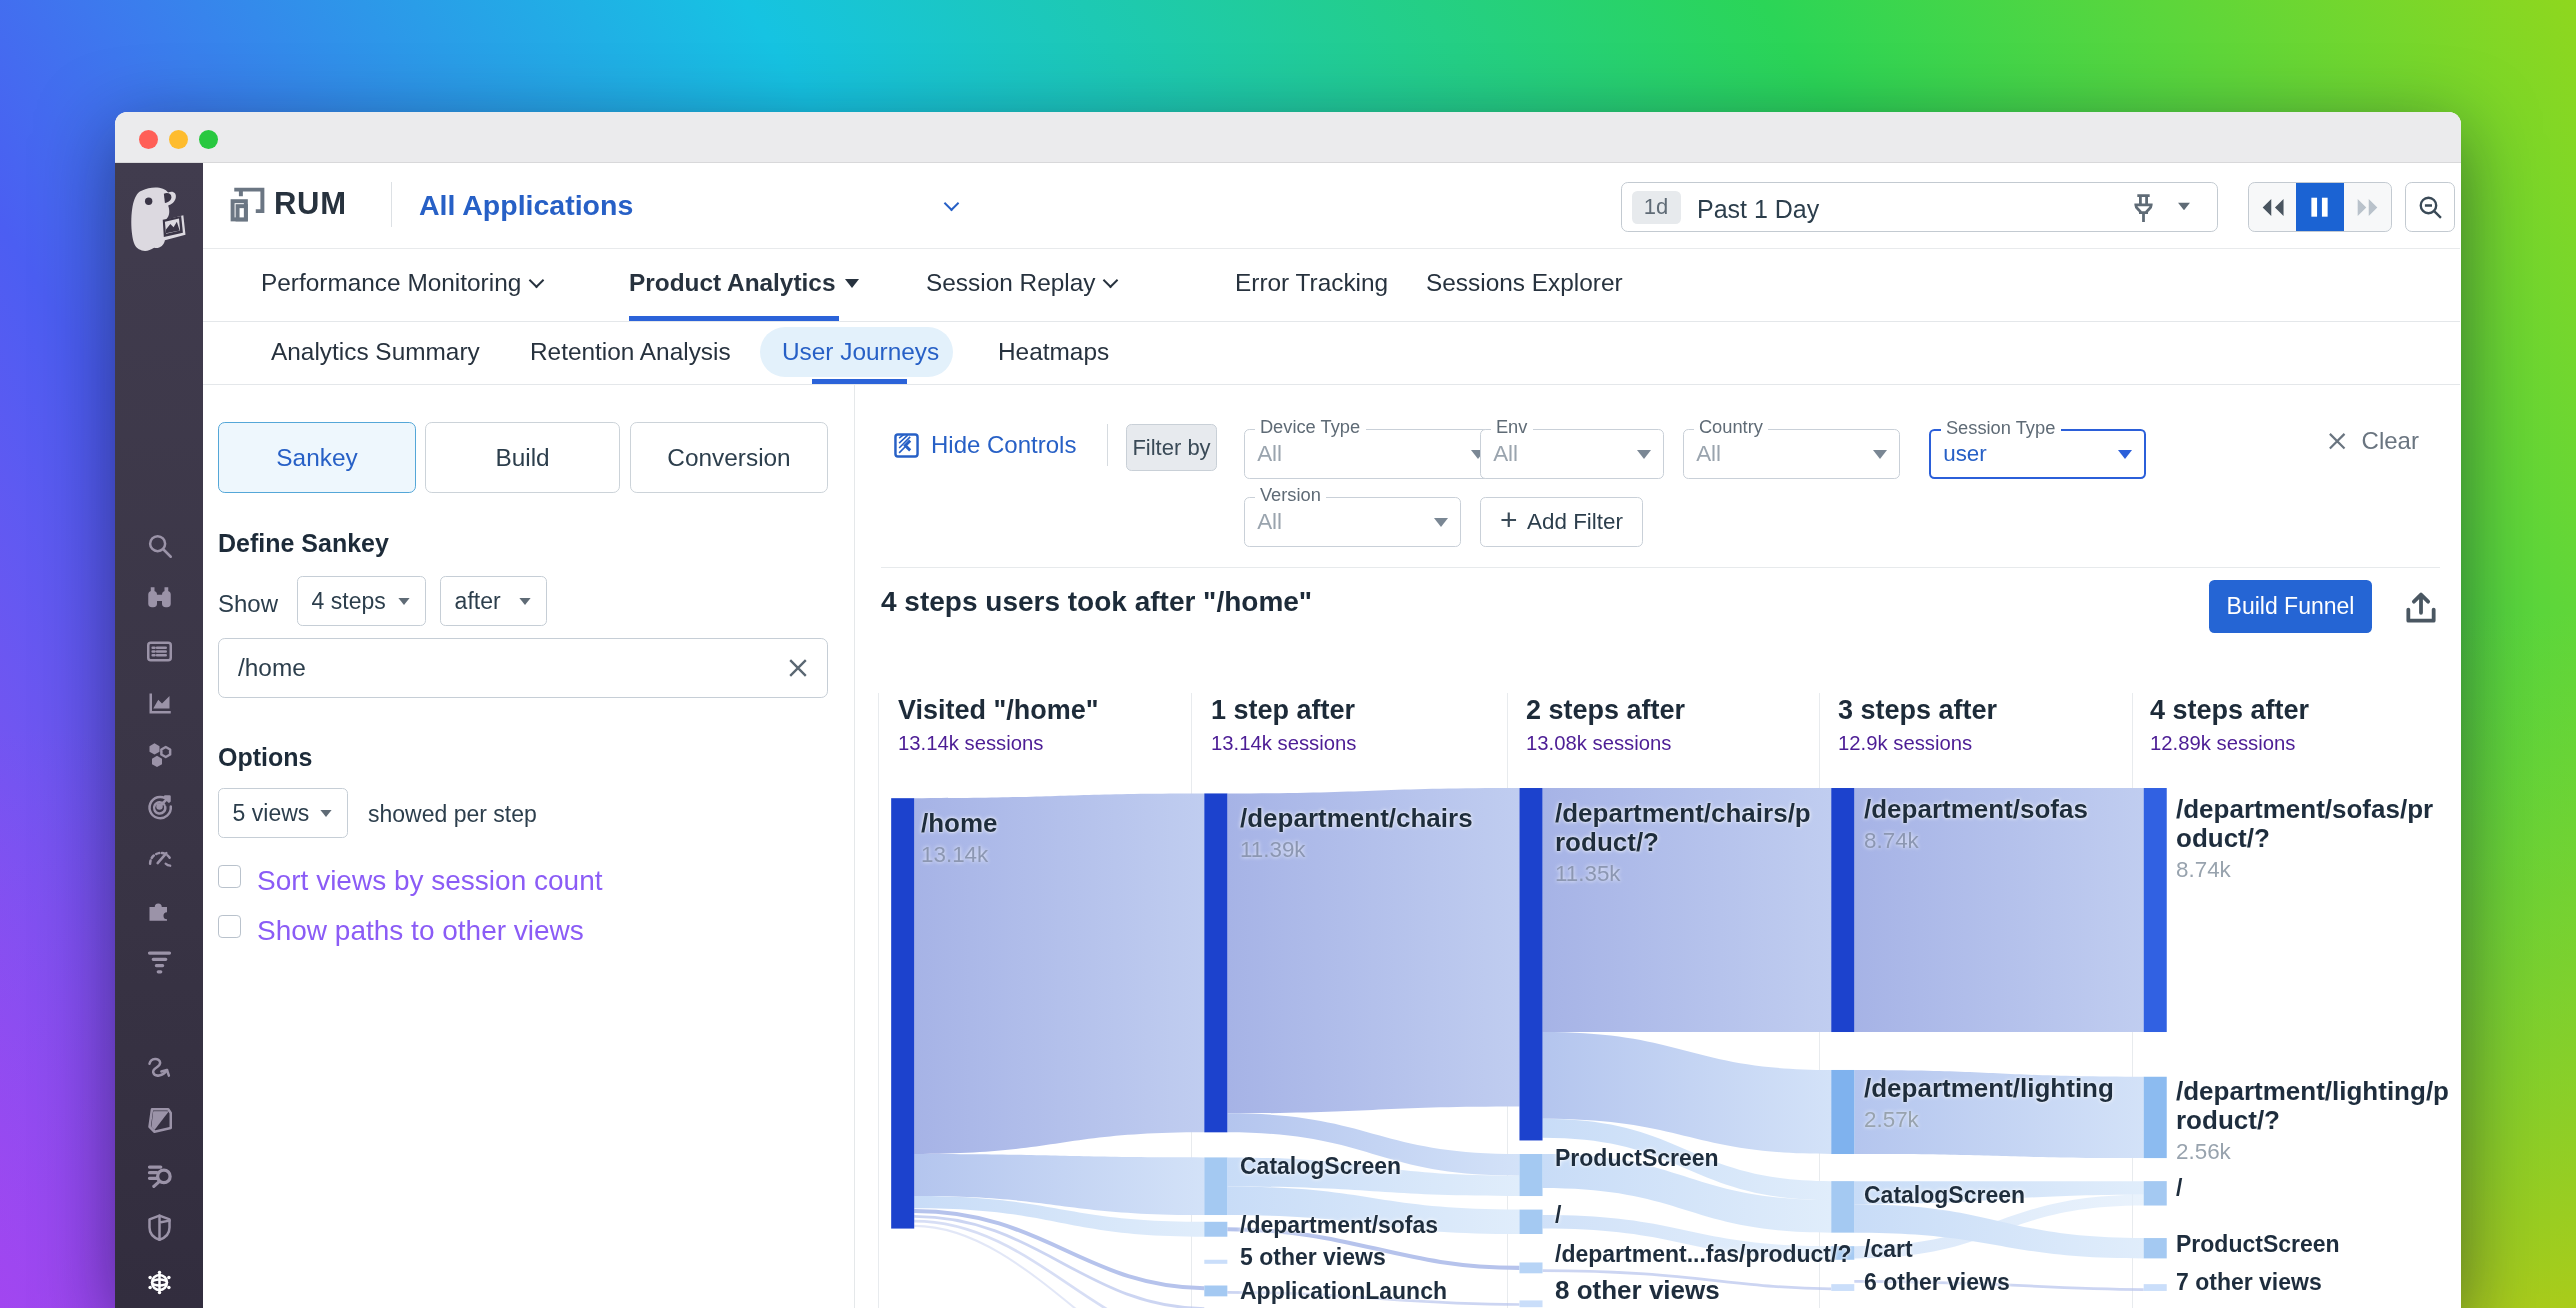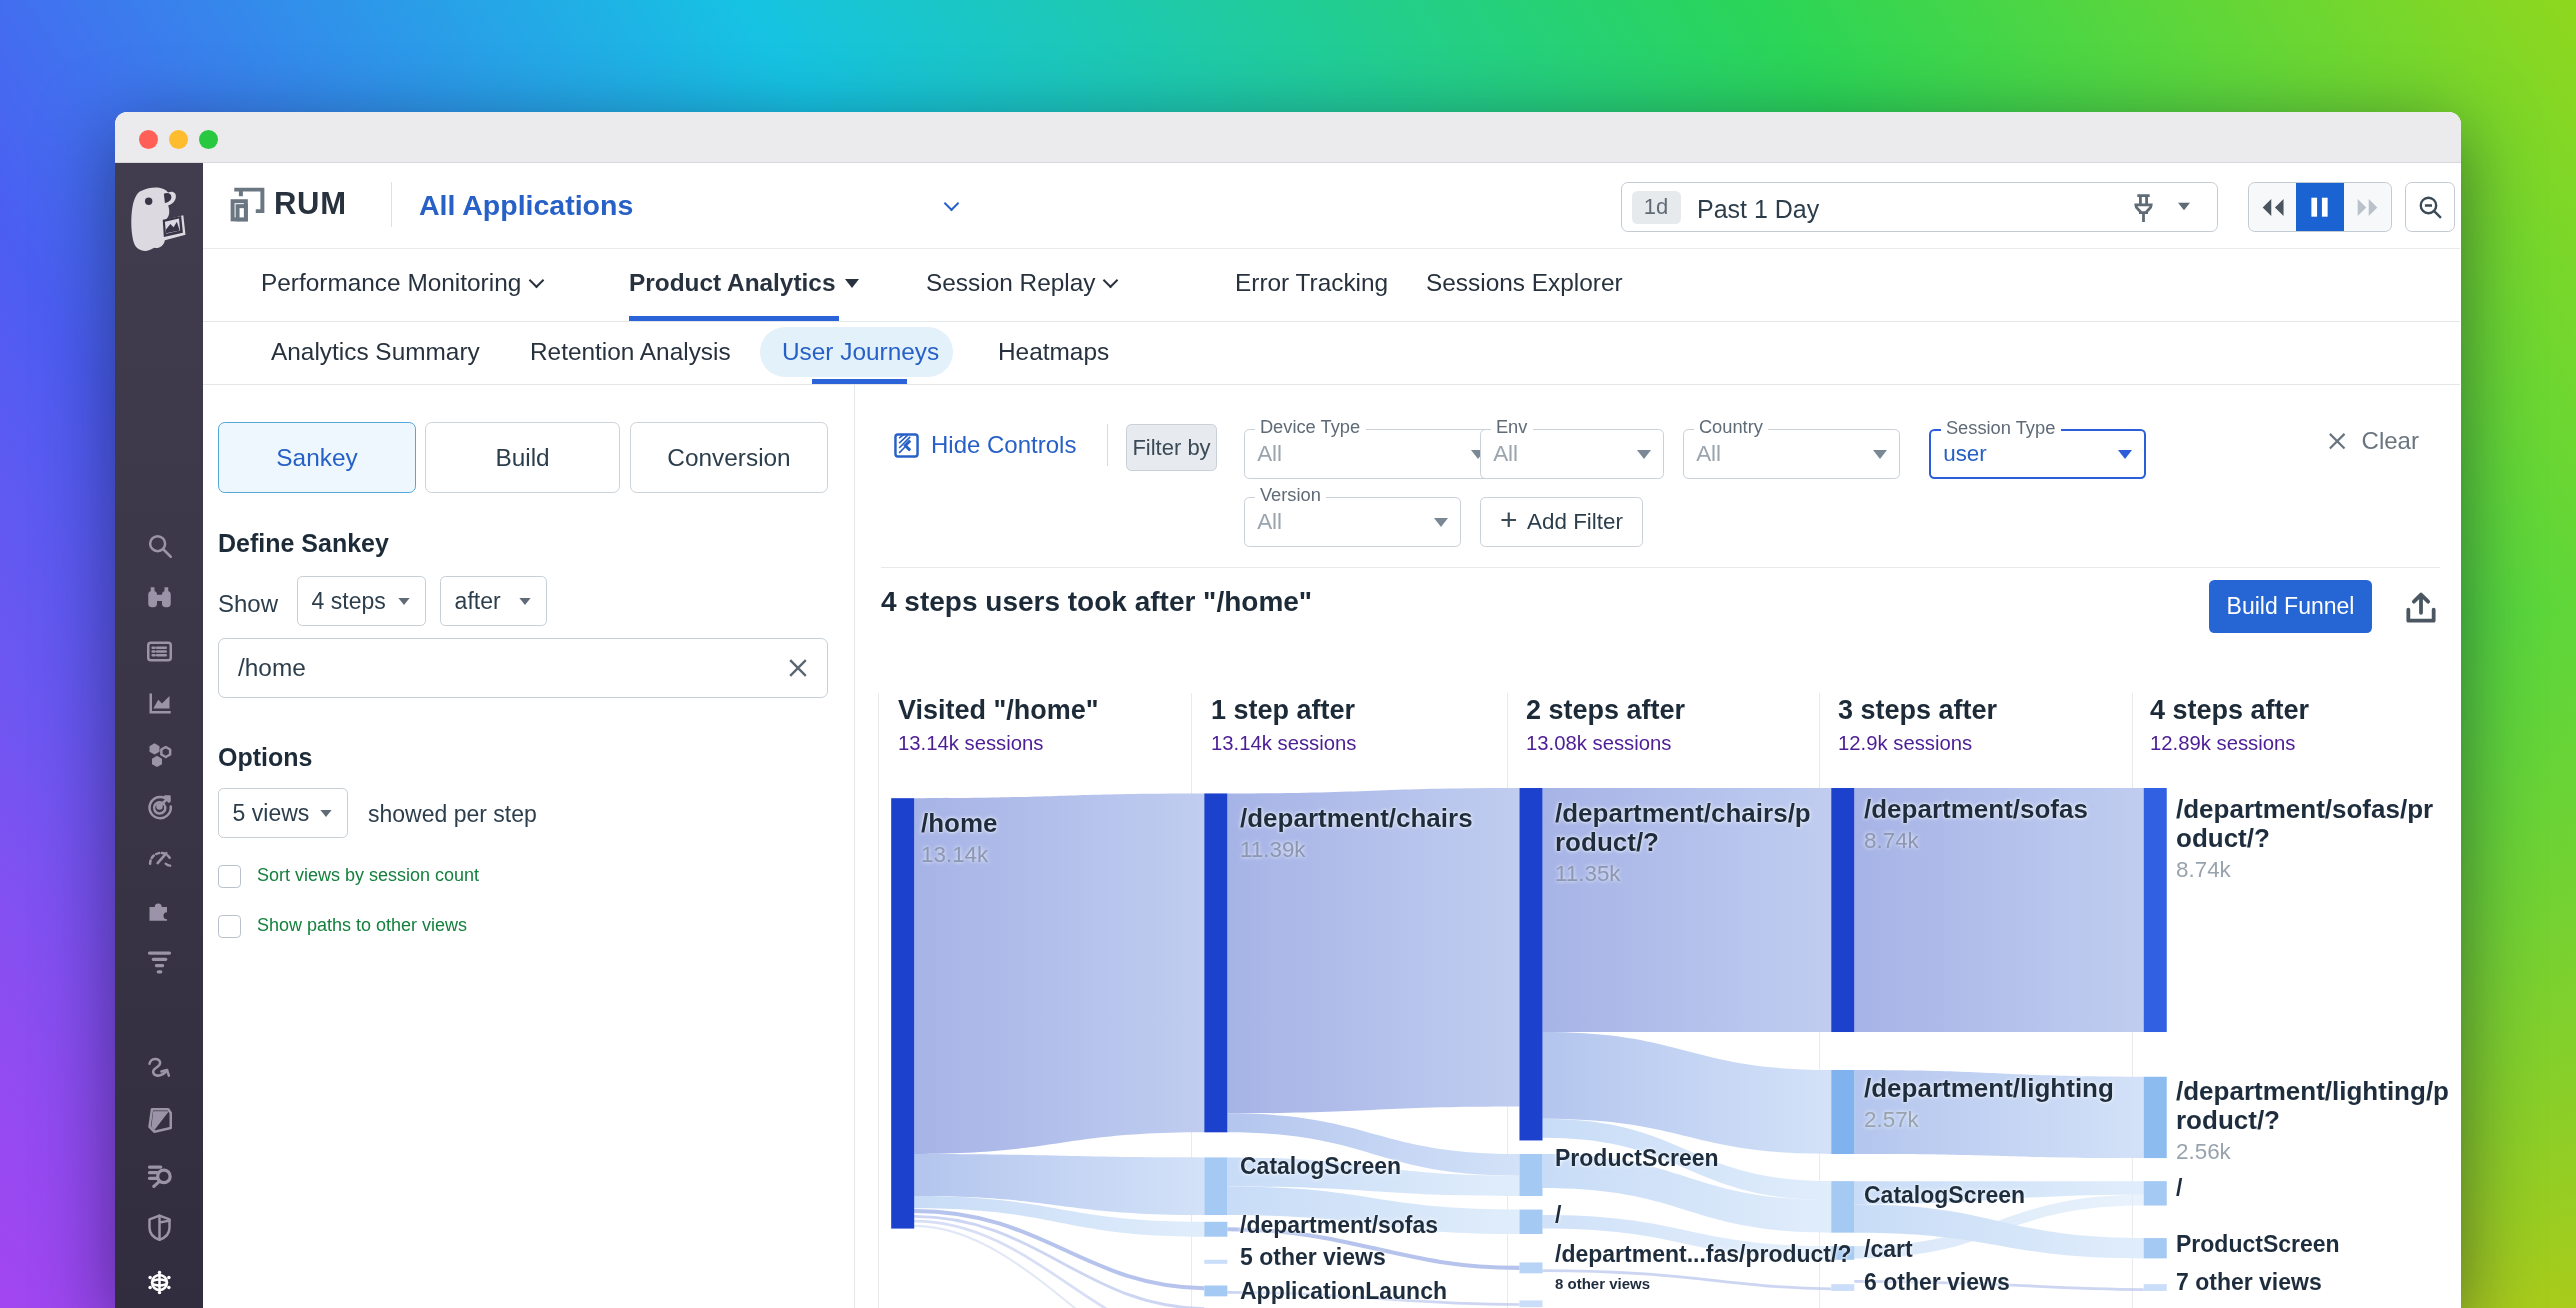--- a/index.html
+++ b/index.html
@@ -48,21 +48,21 @@
   
   #left-panel{position:absolute;left:0;top:222px;width:652px;height:923px;border-right:0.7px solid #e5e8ea;}
   .mode-btn{position:absolute;top:37px;height:71px;border-radius:6.8px;display:flex;align-items:center;justify-content:center;font-size:24.4px;}
   .mode-off{background:#fff;border:1.4px solid #ccd3d9;color:#2c3e4c;}
   .mode-on{background:#eef7fd;border:1.4px solid #54a7d8;color:#2760c6;}
   .sec-title{position:absolute;font-size:25px;font-weight:700;color:#1d2b39;}
   .sel{position:absolute;height:50px;border:1.4px solid #c6ced6;border-radius:5.4px;background:#fff;display:flex;align-items:center;justify-content:space-between;padding:0 13.6px;font-size:23px;color:#2c3e4c;}
   .sel .tri{transform:scale(.8);}
   .txtinput{position:absolute;left:15px;top:253px;width:610px;height:60px;border:1.4px solid #c6ced6;border-radius:6.8px;display:flex;align-items:center;padding:0 19px;font-size:24.4px;color:#2c3e4c;}
   .cbx{position:absolute;width:23px;height:23px;border:1.4px solid #b9c2cc;border-radius:4.1px;background:#fff;}
-  .cbx-label{position:absolute;font-size:18px;color:#15803d;}
+  .cbx-label{position:absolute;font-size:28px;color:#8b5cf6;}
   
   #main{position:absolute;left:652px;top:222px;width:1605px;height:923px;overflow:hidden;}
   .link-blue{color:#2760c6;font-size:24px;}
   .filterby{position:absolute;left:271px;top:39px;width:91px;height:47px;background:#e7eaee;border:1.4px solid #c9d0d7;border-radius:5.4px;
     display:flex;align-items:center;justify-content:center;font-size:22px;color:#3a4a57;}
   .dd{position:absolute;height:50px;border:1.4px solid #c9d0d8;border-radius:5.4px;background:#fff;display:flex;align-items:center;justify-content:space-between;padding:0 12.2px;font-size:22.4px;color:#9aa4ae;}
   .dd .lbl{position:absolute;top:-13.6px;left:9.5px;background:#fff;padding:0 5.4px;font-size:18.3px;color:#5f6b76;}
   .dd.active{border:2px solid #2b5fd9;color:#2760c6;}
   .dd.active .tri{border-top-color:#2b5fd9;}
   .addf{position:absolute;left:625px;top:112px;width:163px;height:50px;border:1.4px solid #c9d0d8;border-radius:5.4px;display:flex;align-items:center;justify-content:center;gap:9.5px;font-size:22.4px;color:#2c3e4c;background:#fff;}
@@ -507,21 +507,21 @@
       <div class="sk-node" style="left:700px;top:761px;">
             <div class="sk-label" style="font-size:23px;">ProductScreen</div>
           </div>
       <div class="sk-node" style="left:700px;top:818px;">
             <div class="sk-label" style="font-size:23px;">/</div>
           </div>
       <div class="sk-node" style="left:700px;top:857px;">
             <div class="sk-label" style="font-size:23px;white-space:nowrap;">/department...fas/product/?</div>
           </div>
       <div class="sk-node" style="left:700px;top:891px;">
-            <div class="sk-label" style="font-size:15px;">8 other views</div>
+            <div class="sk-label" style="font-size:26px;">8 other views</div>
           </div>
 
       <div class="sk-node" style="left:1009px;top:410px;">
         <div class="sk-label">/department/sofas</div>
         <div class="sk-value">8.74k</div>
       </div>
       <div class="sk-node" style="left:1009px;top:689px;">
         <div class="sk-label">/department/lighting</div>
         <div class="sk-value" style="color:#98a3ae;">2.57k</div>
       </div>

